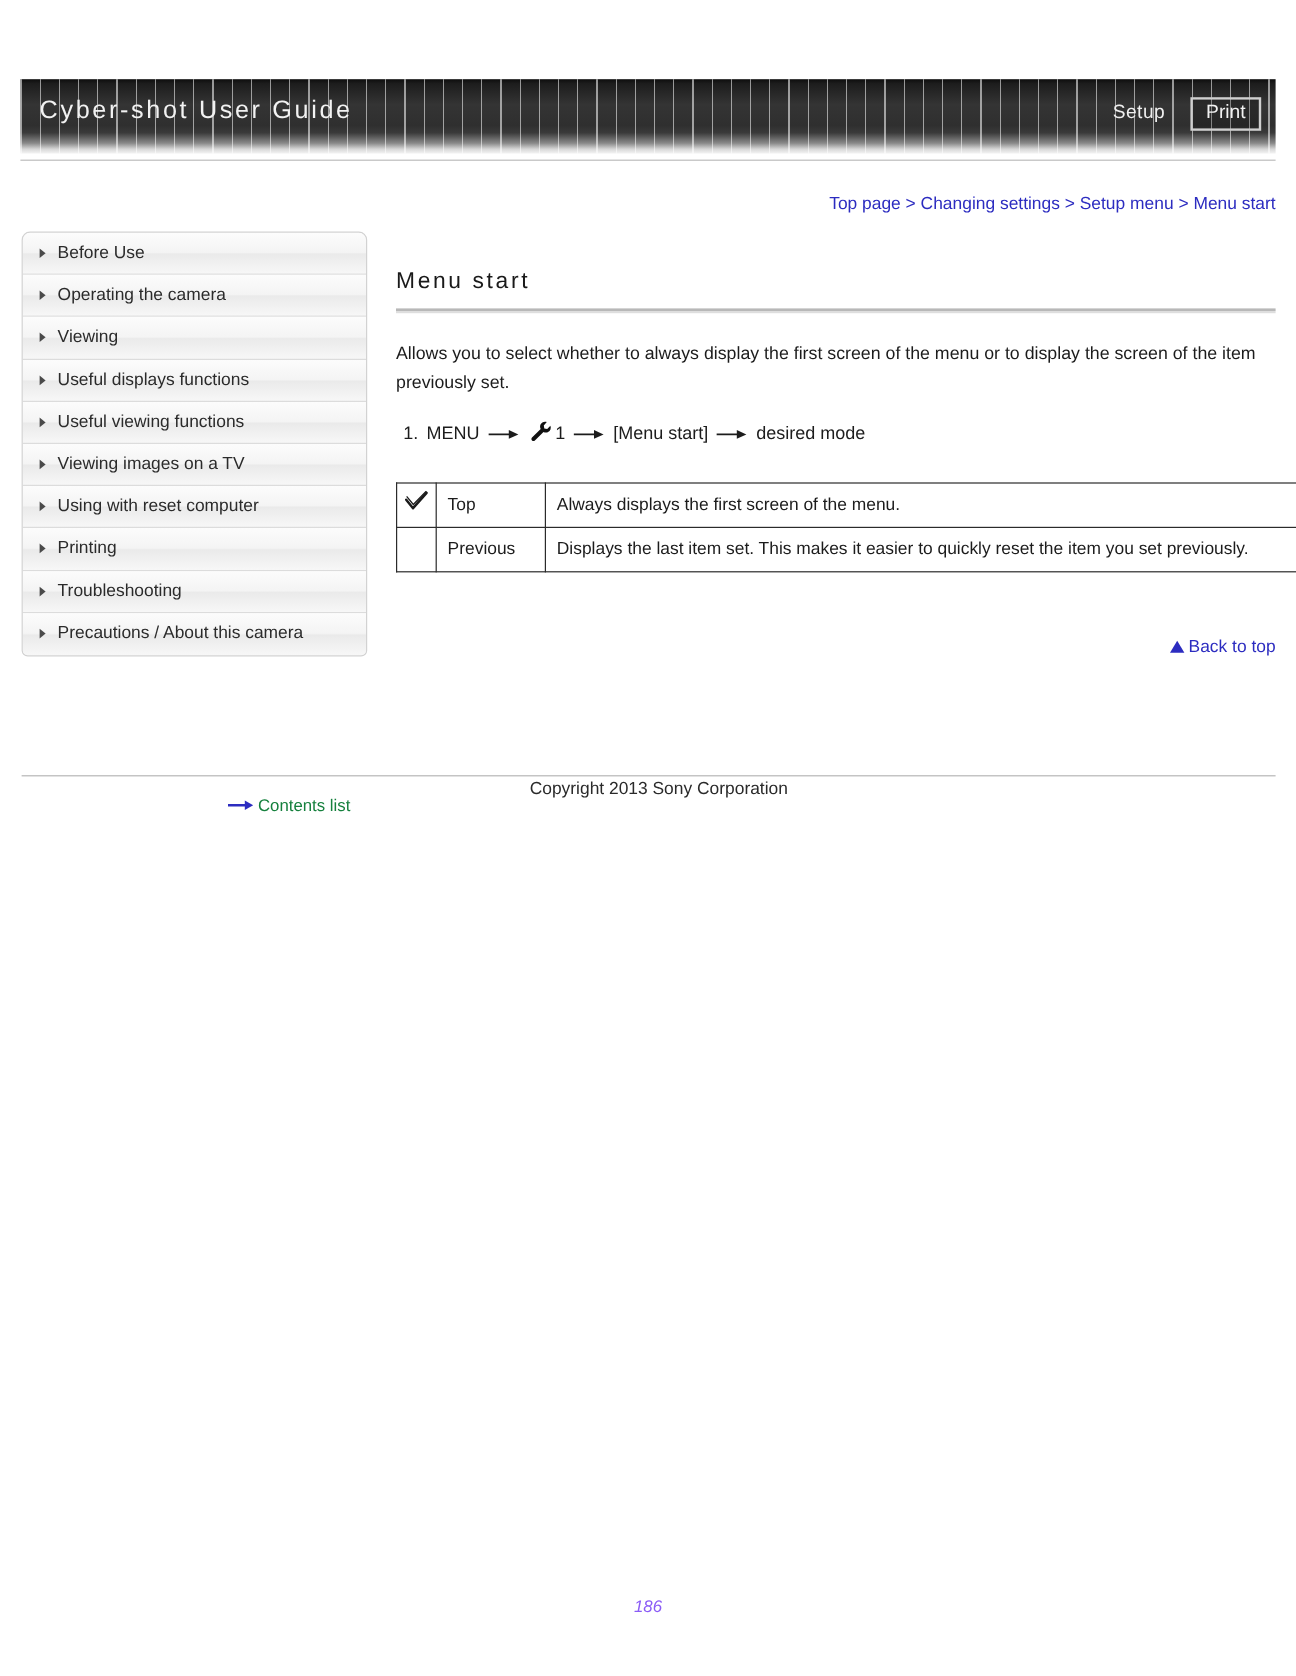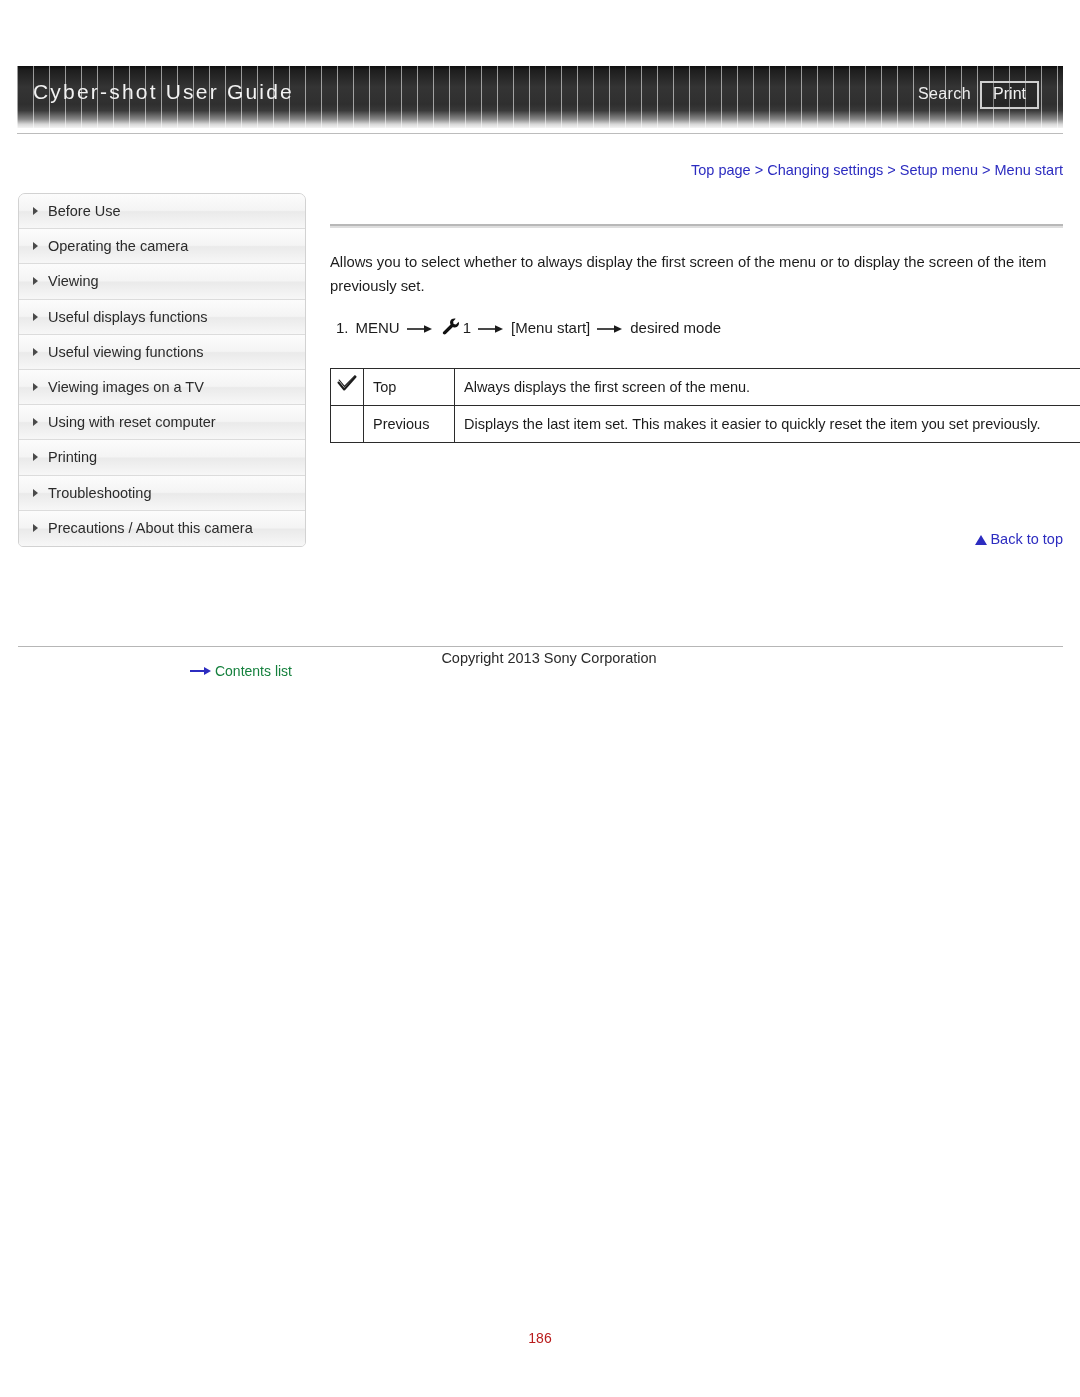--- a/index.html
+++ b/index.html
@@ -63,21 +63,21 @@
     right: 92px;
     top: 19px;
     font-size: 16px;
     color: #efefef;
     letter-spacing: 0.4px;
     text-decoration: none;
     white-space: nowrap;
   }
   .print-button {
     position: absolute;
-    right: 24px;
+    right: 12px;
     top: 15px;
     border: 2px solid #cfcfcf;
     padding: 2px 11px 4px 11px;
     font-size: 16px;
     color: #f2f2f2;
     background: rgba(0,0,0,0.18);
     white-space: nowrap;
   }
 
   
@@ -260,29 +260,30 @@
     color: #2a2a2a;
     white-space: nowrap;
   }
   .page-number {
     position: absolute;
     left: 0;
     top: 1330px;
     width: 1080px;
     text-align: center;
     font-size: 14px;
-    color: #b91c1c;
+    color: #8b5cf6;
+    font-style: italic;
   }
 </style>
 </head>
 <body>
 
 <div class="header-banner">
   <div class="site-title">Cyber-shot User Guide</div>
-  <a class="search-link" href="#">Search</a>
+  <a class="search-link" href="#">Setup</a>
   <div class="print-button">Print</div>
 </div>
 <div class="header-underline"></div>
 
 <div class="breadcrumb">Top page &gt; Changing settings &gt; Setup menu &gt; Menu start</div>
 
 <nav class="sidebar">
   <div class="nav-item">
     <span class="nav-arrow"></span>
     <span class="nav-label">Before Use</span>
@@ -328,20 +329,21 @@
 <div class="contents-list">
   <span class="arrow-right-icon">
     <svg width="22" height="10" viewBox="0 0 22 10">
       <path d="M0 5 L15 5" stroke="#2c2cc0" stroke-width="2" fill="none"></path>
       <path d="M14 1 L21 5 L14 9 Z" fill="#2c2cc0"></path>
     </svg>
   </span><span>Contents list</span>
 </div>
 
 <div class="content">
+  <h1 class="page-title">Menu start</h1>
   <div class="title-rule"></div>
 
   <p class="intro-text">Allows you to select whether to always display the first screen of the menu or to display the screen of the item previously set.</p>
 
   <div class="step-line">
     <span class="step-num">1.</span>
     <span>MENU</span>
     <span class="step-arrow">
       <svg width="26" height="10" viewBox="0 0 26 10">
         <path d="M0 5 L19 5" stroke="#1c1c1c" stroke-width="1.6" fill="none"></path>

